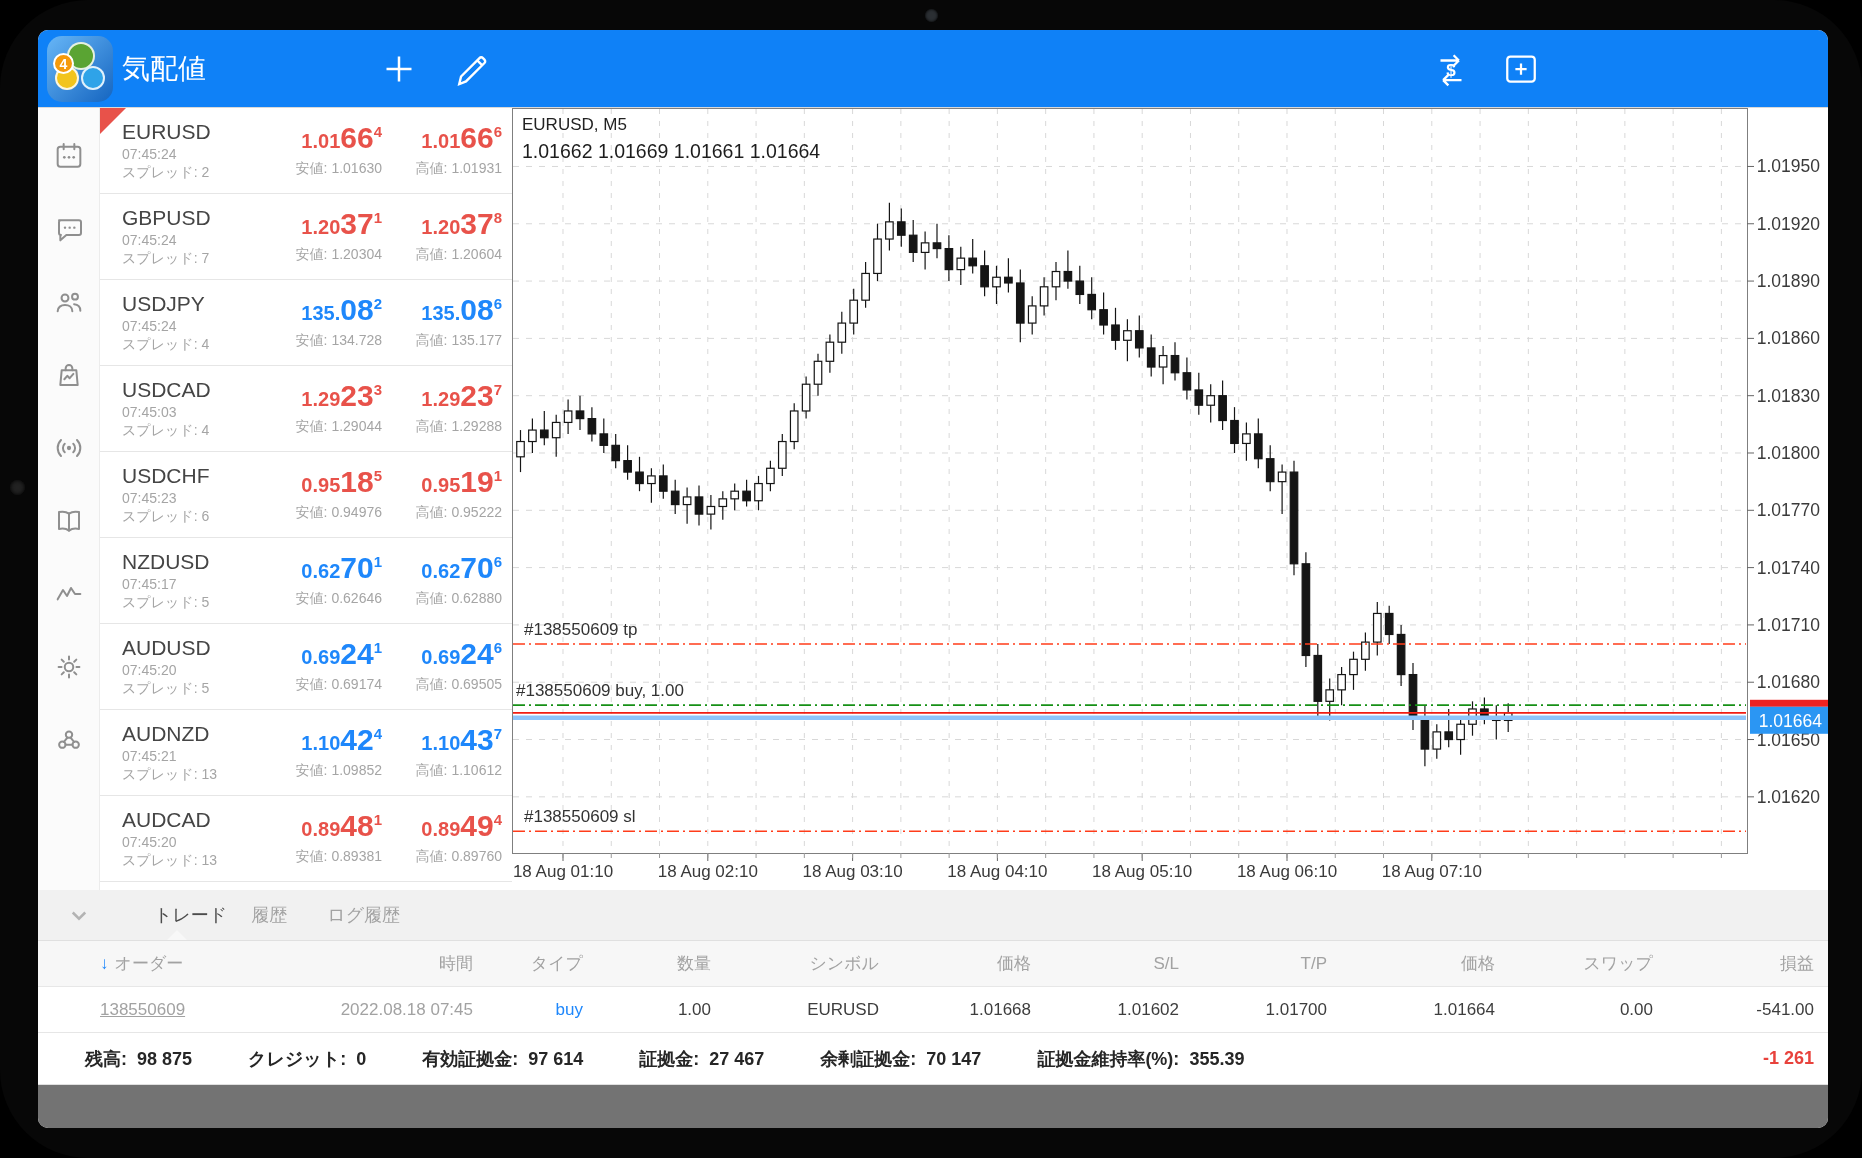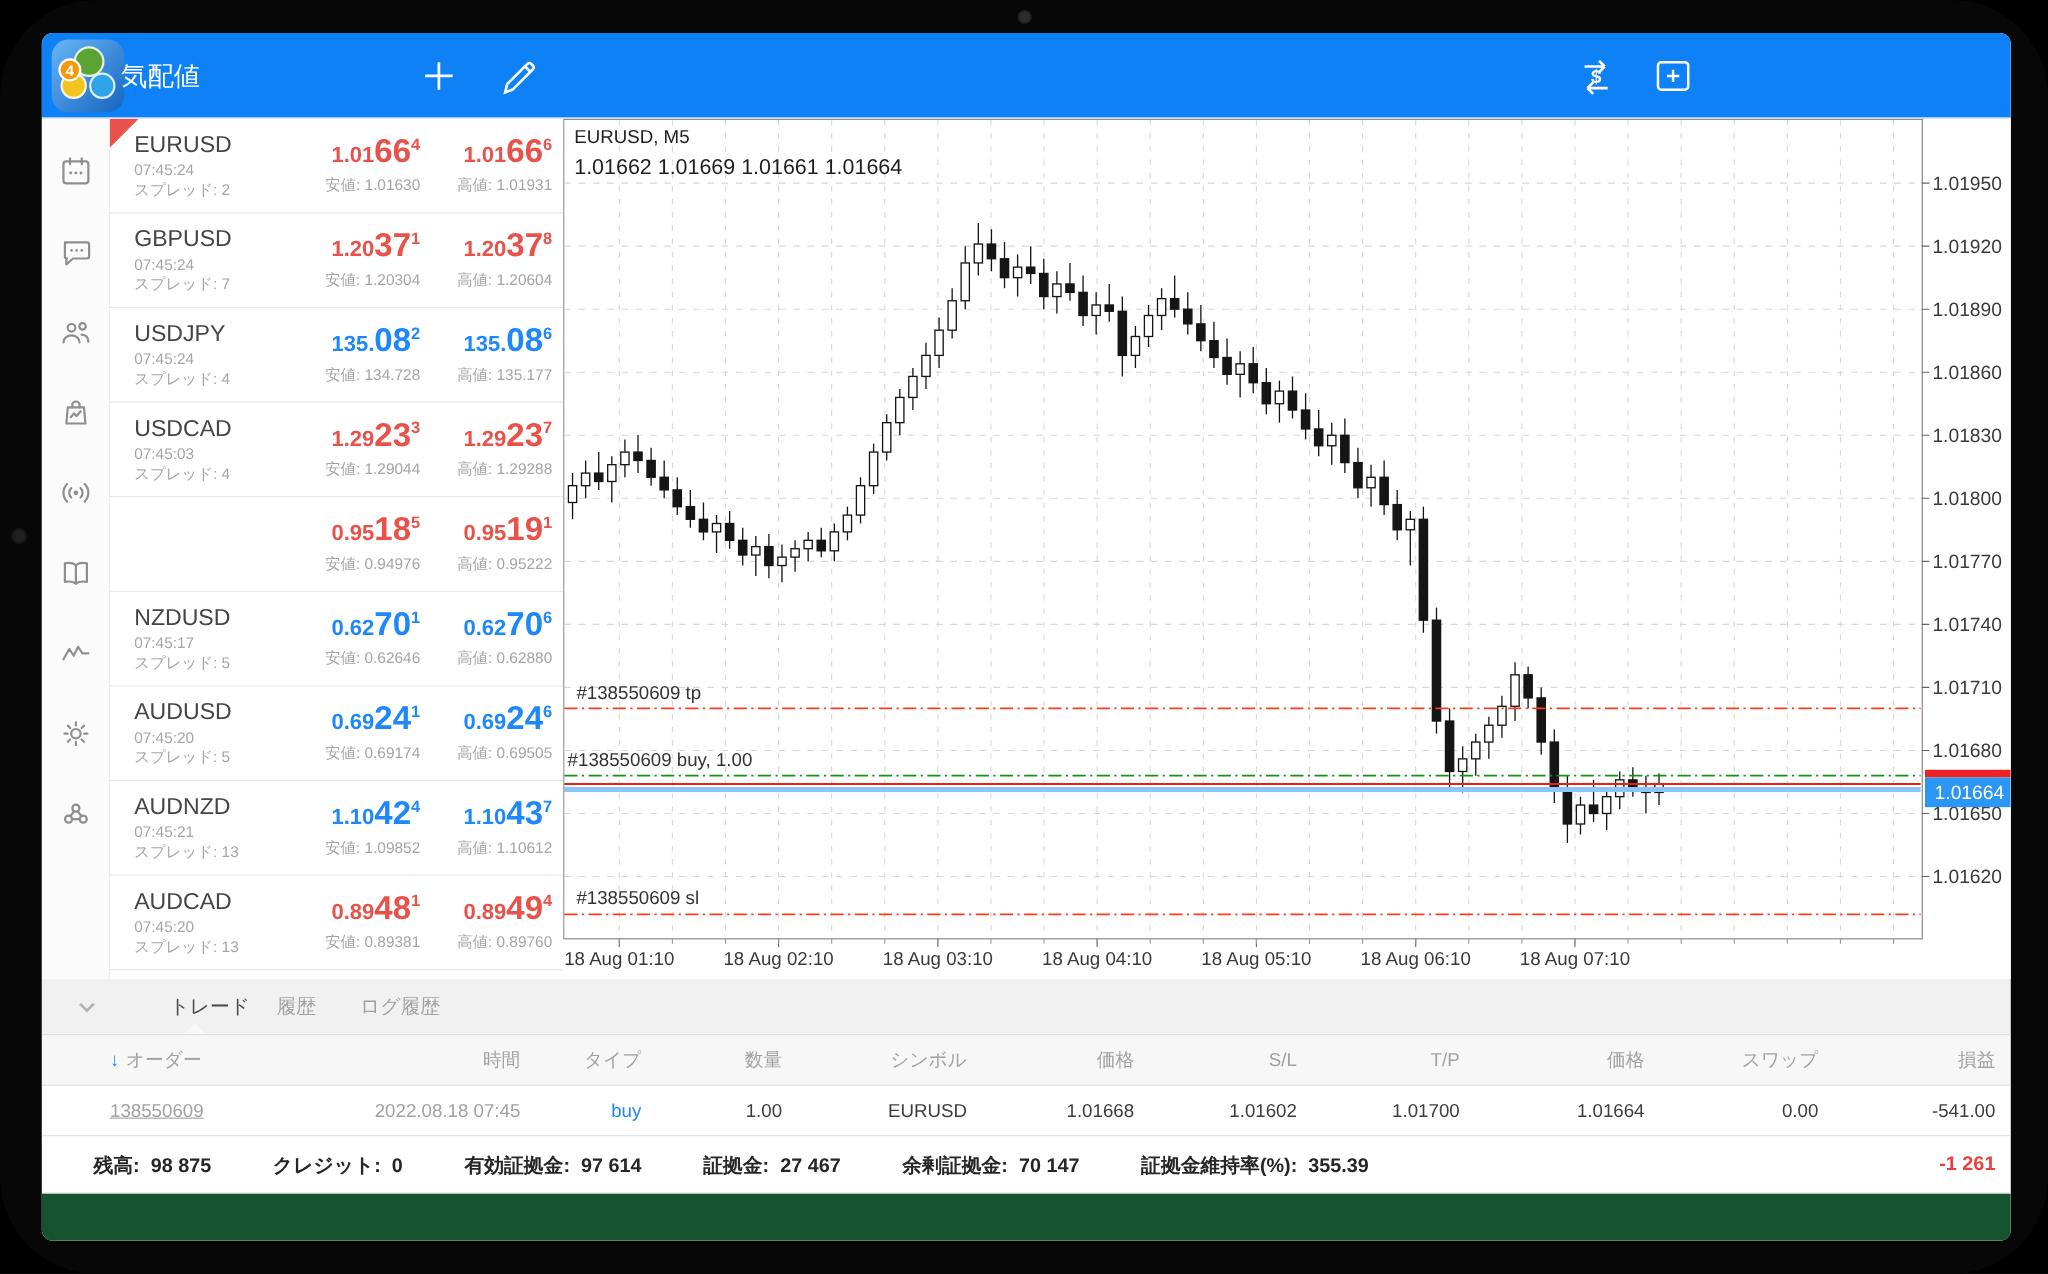--- a/index.html
+++ b/index.html
@@ -13,21 +13,21 @@
   
   .hdr{position:absolute;left:0;top:0;width:100%;height:77px;background:#0f81f7;}
   .logo{position:absolute;left:9px;top:6px;width:66px;height:66px;border-radius:15px;
         background:linear-gradient(135deg,#67b6f7 0%,#1565c0 100%);overflow:hidden;}
   .logo .circ{position:absolute;border-radius:50%;border:2px solid rgba(255,255,255,.85);}
   .logo .g{left:20px;top:6px;width:28px;height:28px;background:#5aa433;}
   .logo .yel{left:8px;top:30px;width:24px;height:24px;background:#f2c41d;}
   .logo .b{left:34px;top:30px;width:24px;height:24px;background:#2fa3e8;}
   .logo .four{left:6px;top:17px;width:21px;height:21px;background:#f59a0c;color:#fff;font-size:14px;font-weight:bold;
               display:flex;align-items:center;justify-content:center;border:2px solid #fff;}
-  .htitle{position:absolute;left:72px;top:0;height:77px;display:flex;align-items:center;color:#fff;font-size:24px;}
+  .htitle{position:absolute;left:84px;top:0;height:77px;display:flex;align-items:center;color:#fff;font-size:28px;}
   .hicon{position:absolute;top:16px;width:46px;height:46px;display:flex;align-items:center;justify-content:center;}
 
   
   .main{position:absolute;left:0;top:77px;width:100%;height:783px;background:#fff;border-top:1px solid #d9d9d9;}
   .rail{position:absolute;left:0;top:0;width:62px;height:100%;background:#fbfbfb;border-right:1px solid #ececec;
         display:flex;flex-direction:column;align-items:center;padding-top:32px;gap:41px;}
   .ricon{width:32px;height:32px;flex:0 0 auto;}
 
   
   .quotes{position:absolute;left:62px;top:0;width:412px;height:100%;background:#fff;overflow:hidden;}
@@ -42,21 +42,21 @@
   .qprice{line-height:30px;white-space:nowrap;font-weight:bold;}
   .qprice .pre{font-size:20px;}
   .qprice .big{font-size:30px;margin-top:36px;}
   .qprice .sup{font-size:15px;position:relative;top:-11px;}
   .qprice.up{color:#1e87fb}.qprice.down{color:#e8524a}
   .qsub{margin-top:2px;}
 
   .chartwrap{position:absolute;left:474px;top:0;width:1316px;height:783px;}
 
   
-  .bottom{position:absolute;left:0;top:860px;width:100%;height:238px;background:#14532d;}
+  .bottom{position:absolute;left:0;top:860px;width:100%;height:238px;background:#737373;}
   .tabs{position:absolute;left:0;top:0;width:100%;height:50px;background:#f1f1f1;display:flex;align-items:center;}
   .tab{font-size:18px;color:#a2a2a2;}
   .tab.active{color:#4c4c4c;}
   .notch{position:absolute;left:129px;bottom:0;width:0;height:0;
          border-left:10px solid transparent;border-right:10px solid transparent;border-bottom:10px solid #f8f8f8;}
   .thead{position:absolute;left:0;top:50px;width:100%;height:47px;background:#f7f7f7;border-top:1px solid #e0e0e0;
          border-bottom:1px solid #e7e7e7;display:flex;align-items:center;padding:0 14px 0 40px;font-size:17px;color:#a2a2a2;}
   .trow{position:absolute;left:0;top:97px;width:100%;height:45px;background:#fff;display:flex;align-items:center;
         padding:0 14px 0 40px;font-size:17px;color:#3d3d3d;}
   .acct{position:absolute;left:0;top:142px;width:100%;height:53px;background:#fff;border-top:1px solid #e6e6e6;
@@ -220,20 +220,25 @@
             <div class="qmid">
               <div class="qprice down"><span class="pre">1.29</span><span class="big">23</span><span class="sup">3</span></div>
               <div class="qsub">安値: 1.29044</div>
             </div>
             <div class="qright">
               <div class="qprice down"><span class="pre">1.29</span><span class="big">23</span><span class="sup">7</span></div>
               <div class="qsub">高値: 1.29288</div>
             </div>
           </div>
           <div class="qrow">
+            <div class="qleft">
+              <div class="qsym">USDCHF</div>
+              <div class="qtime">07:45:23</div>
+              <div class="qspread">スプレッド: 6</div>
+            </div>
             <div class="qmid">
               <div class="qprice down"><span class="pre">0.95</span><span class="big">18</span><span class="sup">5</span></div>
               <div class="qsub">安値: 0.94976</div>
             </div>
             <div class="qright">
               <div class="qprice down"><span class="pre">0.95</span><span class="big">19</span><span class="sup">1</span></div>
               <div class="qsub">高値: 0.95222</div>
             </div>
           </div>
           <div class="qrow">

